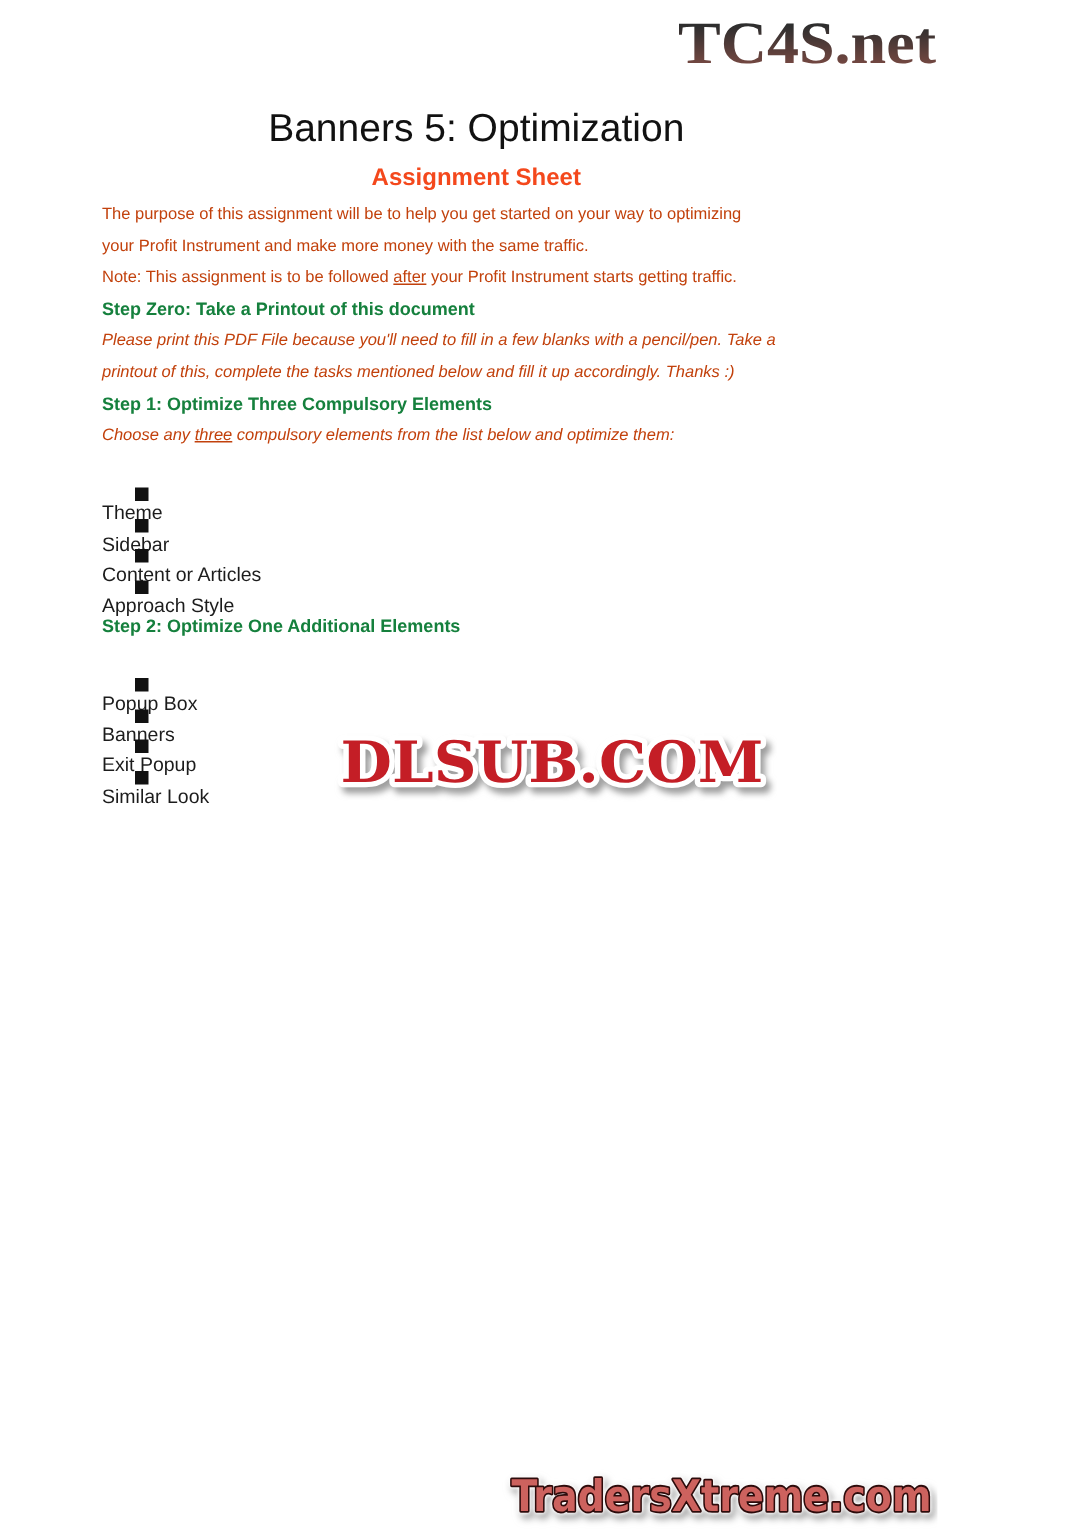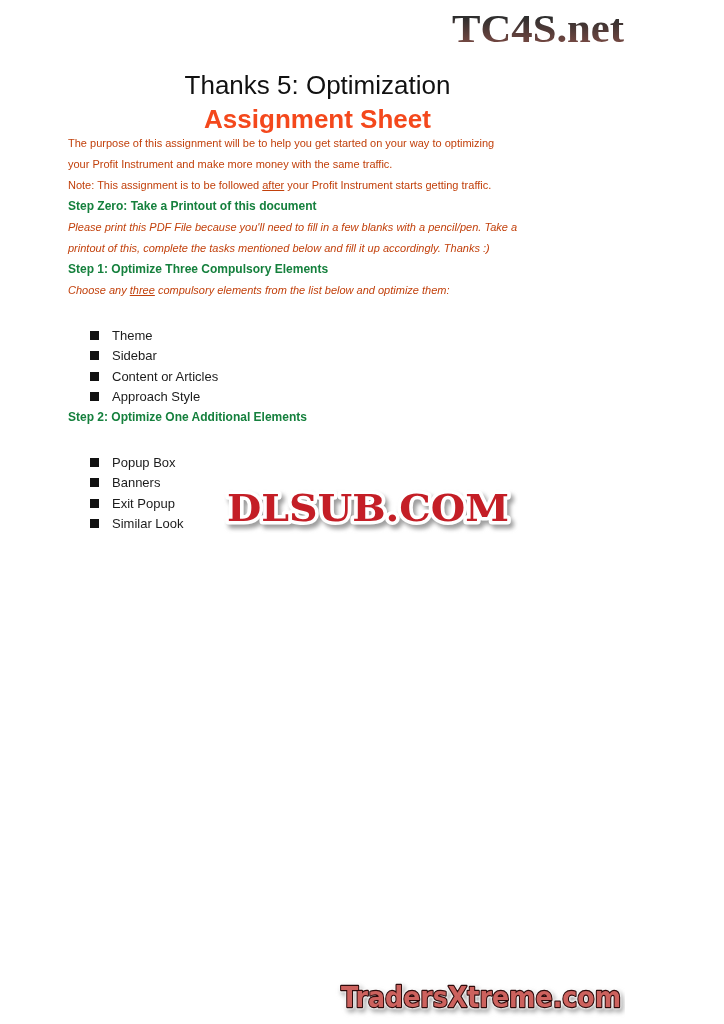--- a/index.html
+++ b/index.html
@@ -16,21 +16,21 @@
     margin:68px 28px 0 0;
     text-align:center;
     font-size:26px;
     font-weight:400;
     color:#111;
     line-height:34px;
   }
   .doc-subtitle{
     margin:3px 28px 0 0;
     text-align:center;
-    font-size:26px;
+    font-size:16px;
     font-weight:700;
     color:#f4481c;
     line-height:28px;
   }
   p.body{
     margin:0;
     font-size:11px;
     line-height:21px;
     white-space:pre;
     color:#c2410c;
@@ -49,23 +49,23 @@
   .mt-h-one{margin-top:29px;}
   .mt-h-two{margin-top:44px;}
   u{text-decoration:underline;}
   ul.sq-list{
     list-style:none;
     margin:24px 0 0 0;
     padding:0;
   }
   ul.sq-list li{
     display:flex;
-    align-items:center;
     height:20.5px;
     font-size:13px;
+    flex-direction:column;
   }
   .sq-bullet{
     display:inline-block;
     width:9px;height:9px;
     background:#111;
     margin-left:22px;
     margin-right:13px;
     flex:0 0 auto;
   }
   .logo-top{position:absolute;top:3px;right:7px;}
@@ -84,21 +84,21 @@
           <stop offset="0.25" stop-color="#2e2e2e"></stop>
           <stop offset="1" stop-color="#8a5048"></stop>
         </linearGradient>
       </defs>
       <text x="178" y="39" text-anchor="end" font-family="Liberation Serif, serif" font-weight="bold" font-size="40" fill="url(#tcgrad)" textLength="172" lengthAdjust="spacingAndGlyphs" style="filter:blur(0.4px);">TC4S.net</text>
     </svg>
   </div>
 
   <div class="content">
 
-    <h1 class="doc-title">Thanks 5: Optimization</h1>
+    <h1 class="doc-title">Banners 5: Optimization</h1>
     <h2 class="doc-subtitle">Assignment Sheet</h2>
 
     <p class="body mt-intro">The purpose of this assignment will be to help you get started on your way to optimizing
 your Profit Instrument and make more money with the same traffic.</p>
 
     <p class="body mt-note"><span>Note: This assignment is to be followed </span><u>after</u><span> your Profit Instrument starts getting traffic.</span></p>
 
     <h3 class="step mt-h-zero">Step Zero: Take a Printout of this document</h3>
     <p class="body mt-para">Please print this PDF File because you'll need to fill in a few blanks with a pencil/pen. Take a
 printout of this, complete the tasks mentioned below and fill it up accordingly. Thanks :)</p>

